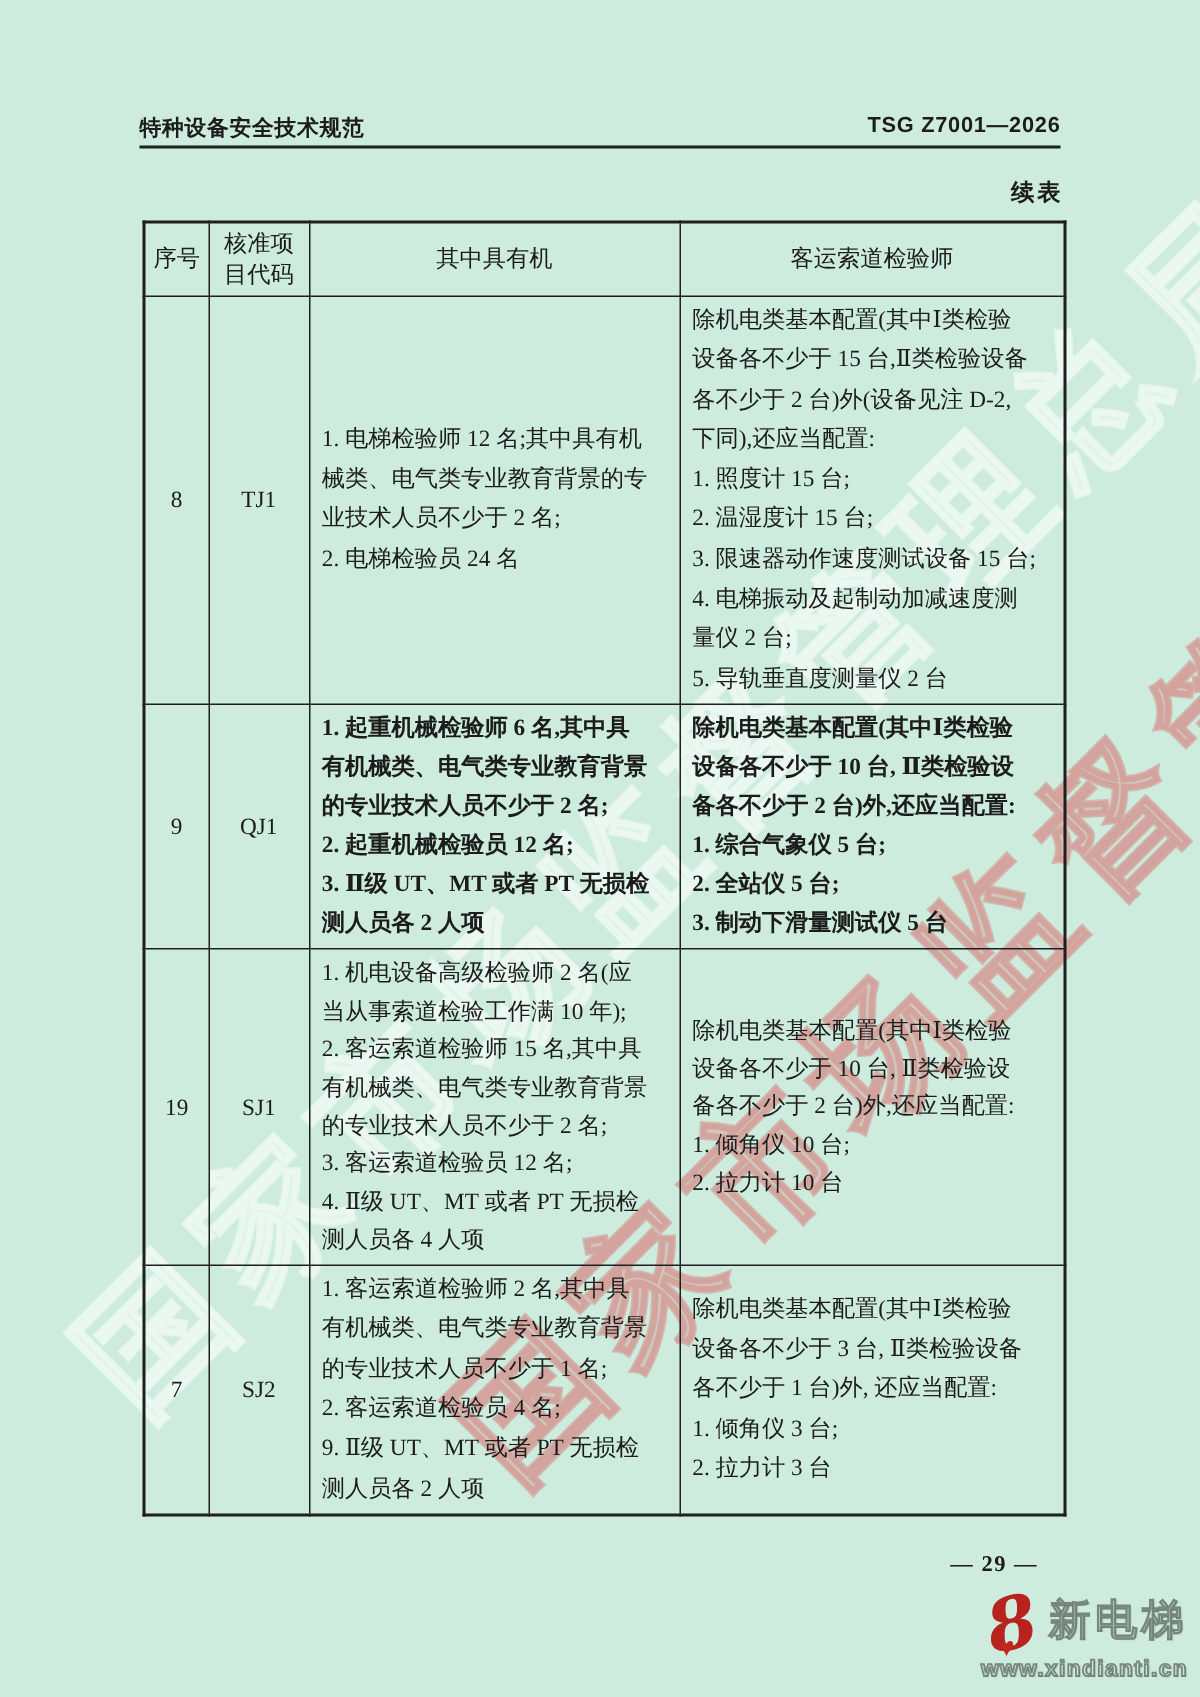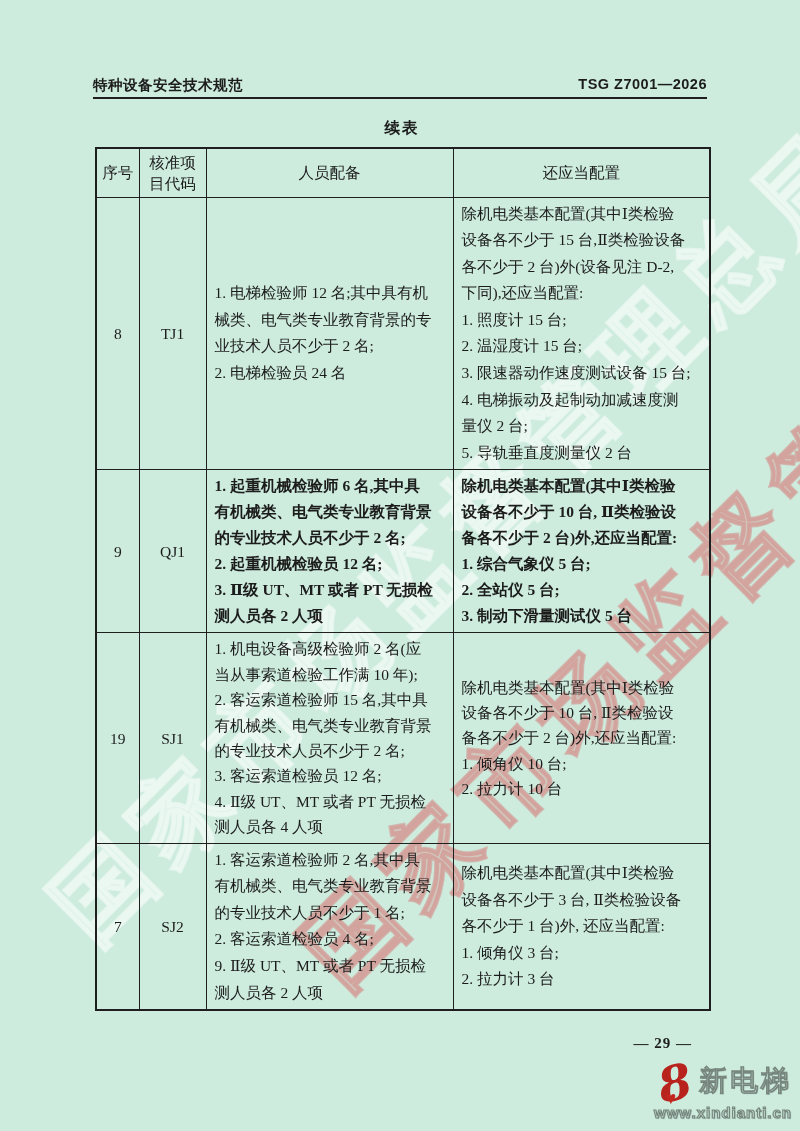--- a/index.html
+++ b/index.html
@@ -23,21 +23,21 @@
   .header-rule {
     position: absolute;
     left: 93px; top: 97px; width: 614px;
     border-top: 2px solid #1f1f1f;
   }
 
   
   .table-caption {
     position: absolute;
     left: 95px; top: 118px; width: 614px;
-    text-align: center;
+    text-align: right;
     font-size: 15.5px; font-weight: bold; letter-spacing: 2px;
   }
 
   
   table.approval {
     position: absolute;
     left: 95px; top: 147px; width: 614px;
     border-collapse: collapse;
     table-layout: fixed;
     border: 2px solid #1f1f1f;
@@ -170,22 +170,22 @@
     <col class="c-seq">
       <col class="c-code">
       <col class="c-pers">
       <col class="c-equp">
   </colgroup>
   <tbody>
       <tr class="hdr">
     <th class="center">序号</th>
     <th class="center">核准项
 目代码</th>
-    <th class="center">人员配备</th>
-    <th class="center">还应当配置</th>
+    <th class="center">其中具有机</th>
+    <th class="center">客运索道检验师</th>
   </tr>
   <tr class="row-8">
     <td class="center seq">8</td>
     <td class="center code">TJ1</td>
     <td class="body">1. 电梯检验师 12 名;其中具有机
 械类、电气类专业教育背景的专
 业技术人员不少于 2 名;
 2. 电梯检验员 24 名</td>
     <td class="body">除机电类基本配置(其中Ⅰ类检验
 设备各不少于 15 台,Ⅱ类检验设备

